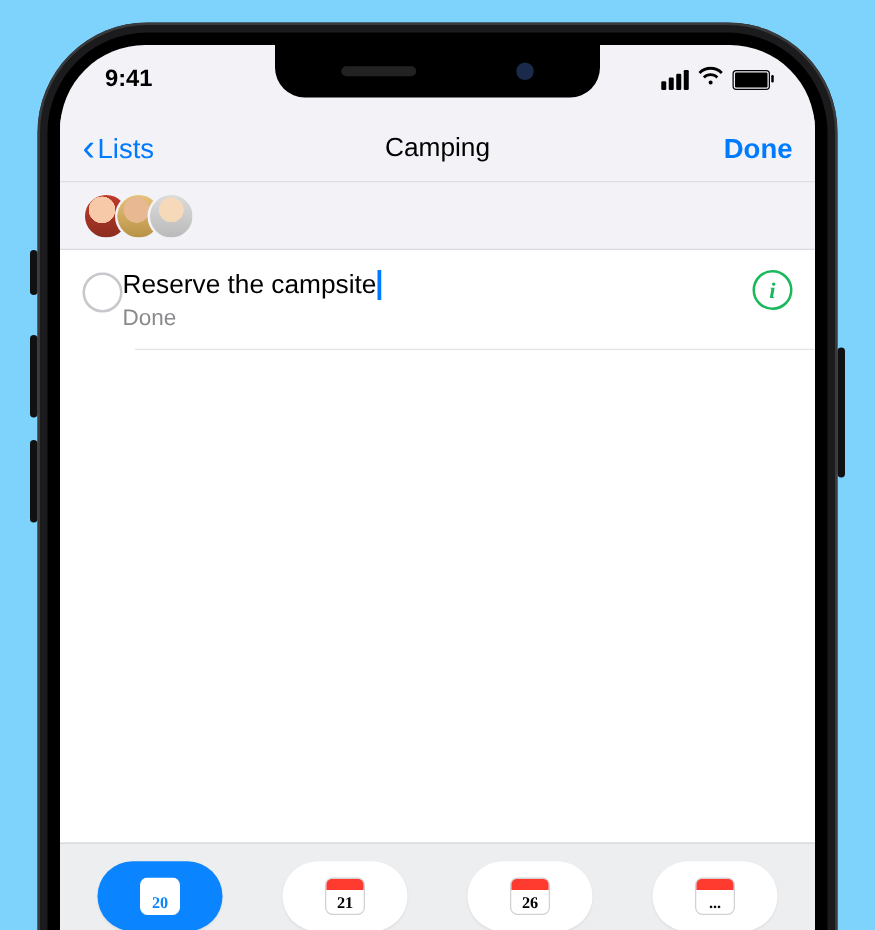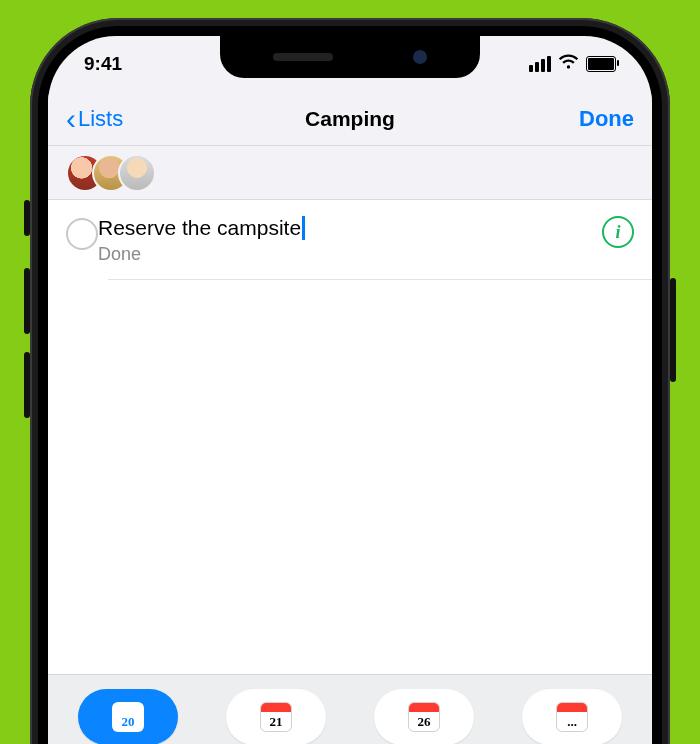--- a/index.html
+++ b/index.html
@@ -1,16 +1,16 @@
 <!DOCTYPE html>
 <html><head>
 <meta charset="utf-8">
 <style>
   html,body{margin:0;padding:0;background:#fff;font-family:-apple-system,Helvetica,Arial,sans-serif;}
-  .stage{width:700px;height:744px;position:relative;overflow:hidden;background:#84cc16;}
+  .stage{width:700px;height:744px;position:relative;overflow:hidden;background:#7dd3fc;}
   
   .phone{
     position:absolute;left:30px;top:18px;width:640px;height:1200px;
     background:#1b1b1d;border-radius:88px;padding:8px;box-sizing:border-box;
     box-shadow:0 0 0 2px #3a3a3c inset;
   }
   .phone-inner{
     width:100%;height:100%;background:#000;border-radius:80px;padding:10px;box-sizing:border-box;
   }
   .screen{
@@ -49,21 +49,21 @@
   .battery i{position:absolute;left:1px;top:1px;bottom:1px;right:1px;background:#000;border-radius:1px;}
 
   
   .navbar{
     position:absolute;top:56px;left:0;right:0;height:54px;background:#f2f2f7;
     display:flex;align-items:center;justify-content:space-between;padding:0 18px;box-sizing:border-box;
     border-bottom:1px solid #d9d9de;
   }
   .nav-back{display:flex;align-items:center;gap:2px;color:#007aff;font-size:22px;}
   .chev{font-size:30px;line-height:1;font-weight:300;}
-  .nav-title{position:absolute;left:0;right:0;text-align:center;font-weight:700;font-size:21px;color:#000;pointer-events:none;}
+  .nav-title{position:absolute;left:0;right:0;text-align:center;font-weight:400;font-size:21px;color:#000;pointer-events:none;}
   .nav-done{color:#007aff;font-size:22px;font-weight:600;}
 
   
   .shared-row{
     position:absolute;top:110px;left:0;right:0;height:54px;background:#f2f2f7;
     border-bottom:1px solid #d9d9de;display:flex;align-items:center;padding:0 18px;box-sizing:border-box;gap:14px;
   }
   .avatars{display:flex;}
   .avatar{width:34px;height:34px;border-radius:50%;border:2px solid #f2f2f7;margin-left:-12px;background:#ccc;}
   .avatar:first-child{margin-left:0;}

